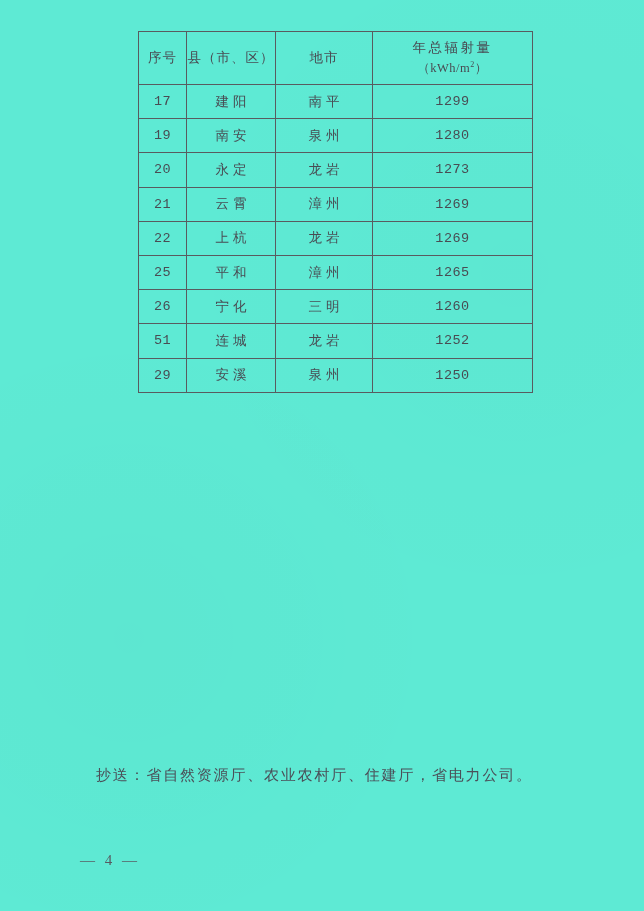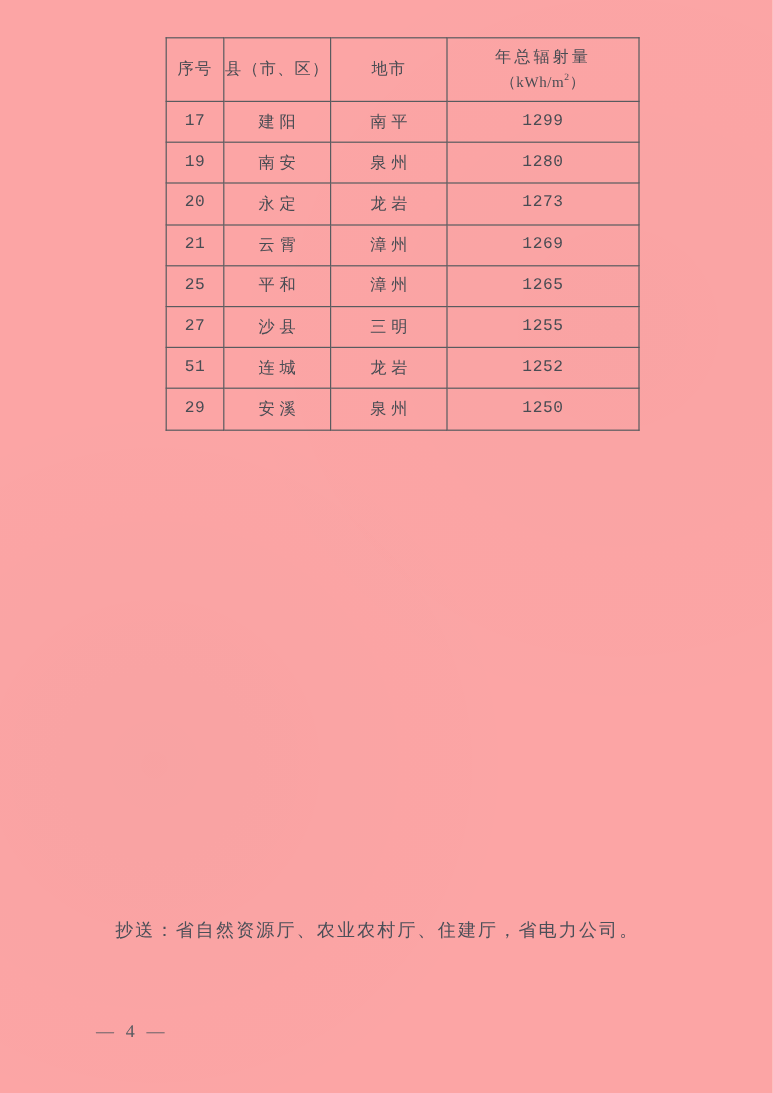--- a/index.html
+++ b/index.html
@@ -3,21 +3,21 @@
 <meta charset="utf-8">
 <style>
   html, body {
     margin: 0;
     padding: 0;
   }
   .page {
     position: relative;
     width: 644px;
     height: 911px;
-    background: #fca5a5;
+    background: #5eead4;
     font-family: "Liberation Serif", "DejaVu Serif", serif;
     color: #43464d;
     overflow: hidden;
   }
   
   .page::before {
     content: "";
     position: absolute;
     inset: 0;
     background:
@@ -142,37 +142,43 @@
       <td class="cell-value">1273</td>
     </tr>
 
     <tr>
       <td class="cell-no">21</td>
       <td class="cell-county">云霄</td>
       <td class="cell-city">漳州</td>
       <td class="cell-value">1269</td>
     </tr>
 
+    <tr>
+      <td class="cell-no">22</td>
+      <td class="cell-county">上杭</td>
+      <td class="cell-city">龙岩</td>
+      <td class="cell-value">1269</td>
+    </tr>
 
 
 
     <tr>
       <td class="cell-no">25</td>
       <td class="cell-county">平和</td>
       <td class="cell-city">漳州</td>
       <td class="cell-value">1265</td>
     </tr>
 
+    <tr>
+      <td class="cell-no">26</td>
+      <td class="cell-county">宁化</td>
+      <td class="cell-city">三明</td>
+      <td class="cell-value">1260</td>
+    </tr>
 
-    <tr>
-      <td class="cell-no">27</td>
-      <td class="cell-county">沙县</td>
-      <td class="cell-city">三明</td>
-      <td class="cell-value">1255</td>
-    </tr>
 
     <tr>
       <td class="cell-no">51</td>
       <td class="cell-county">连城</td>
       <td class="cell-city">龙岩</td>
       <td class="cell-value">1252</td>
     </tr>
 
     <tr>
       <td class="cell-no">29</td>

